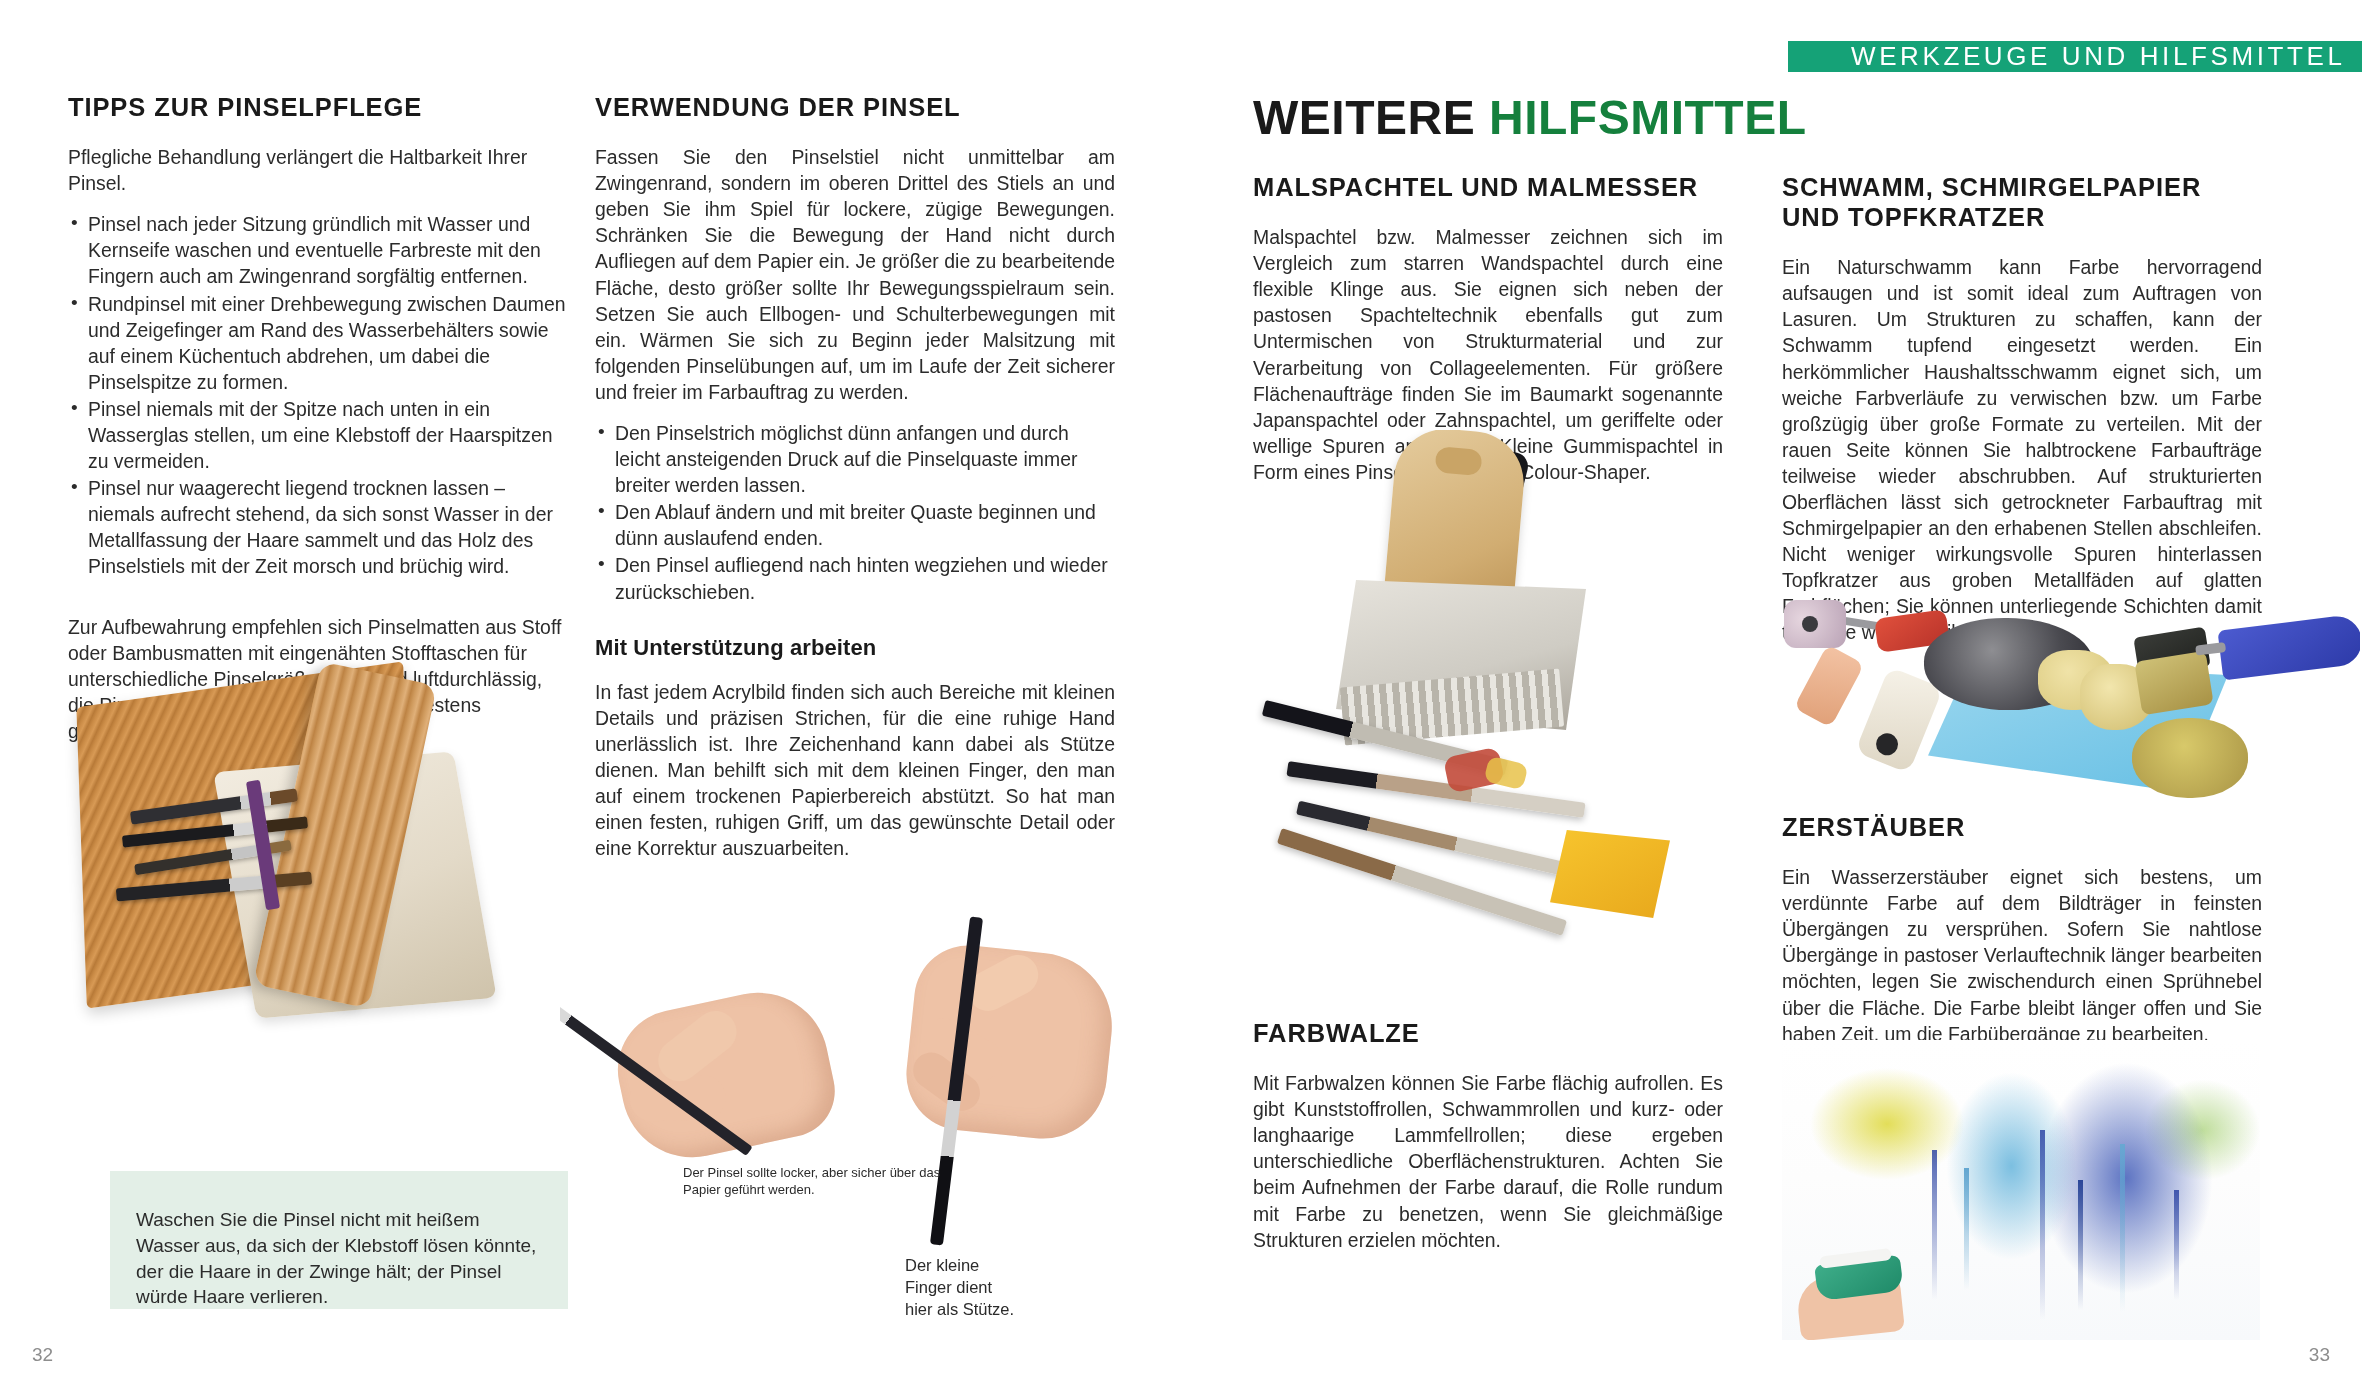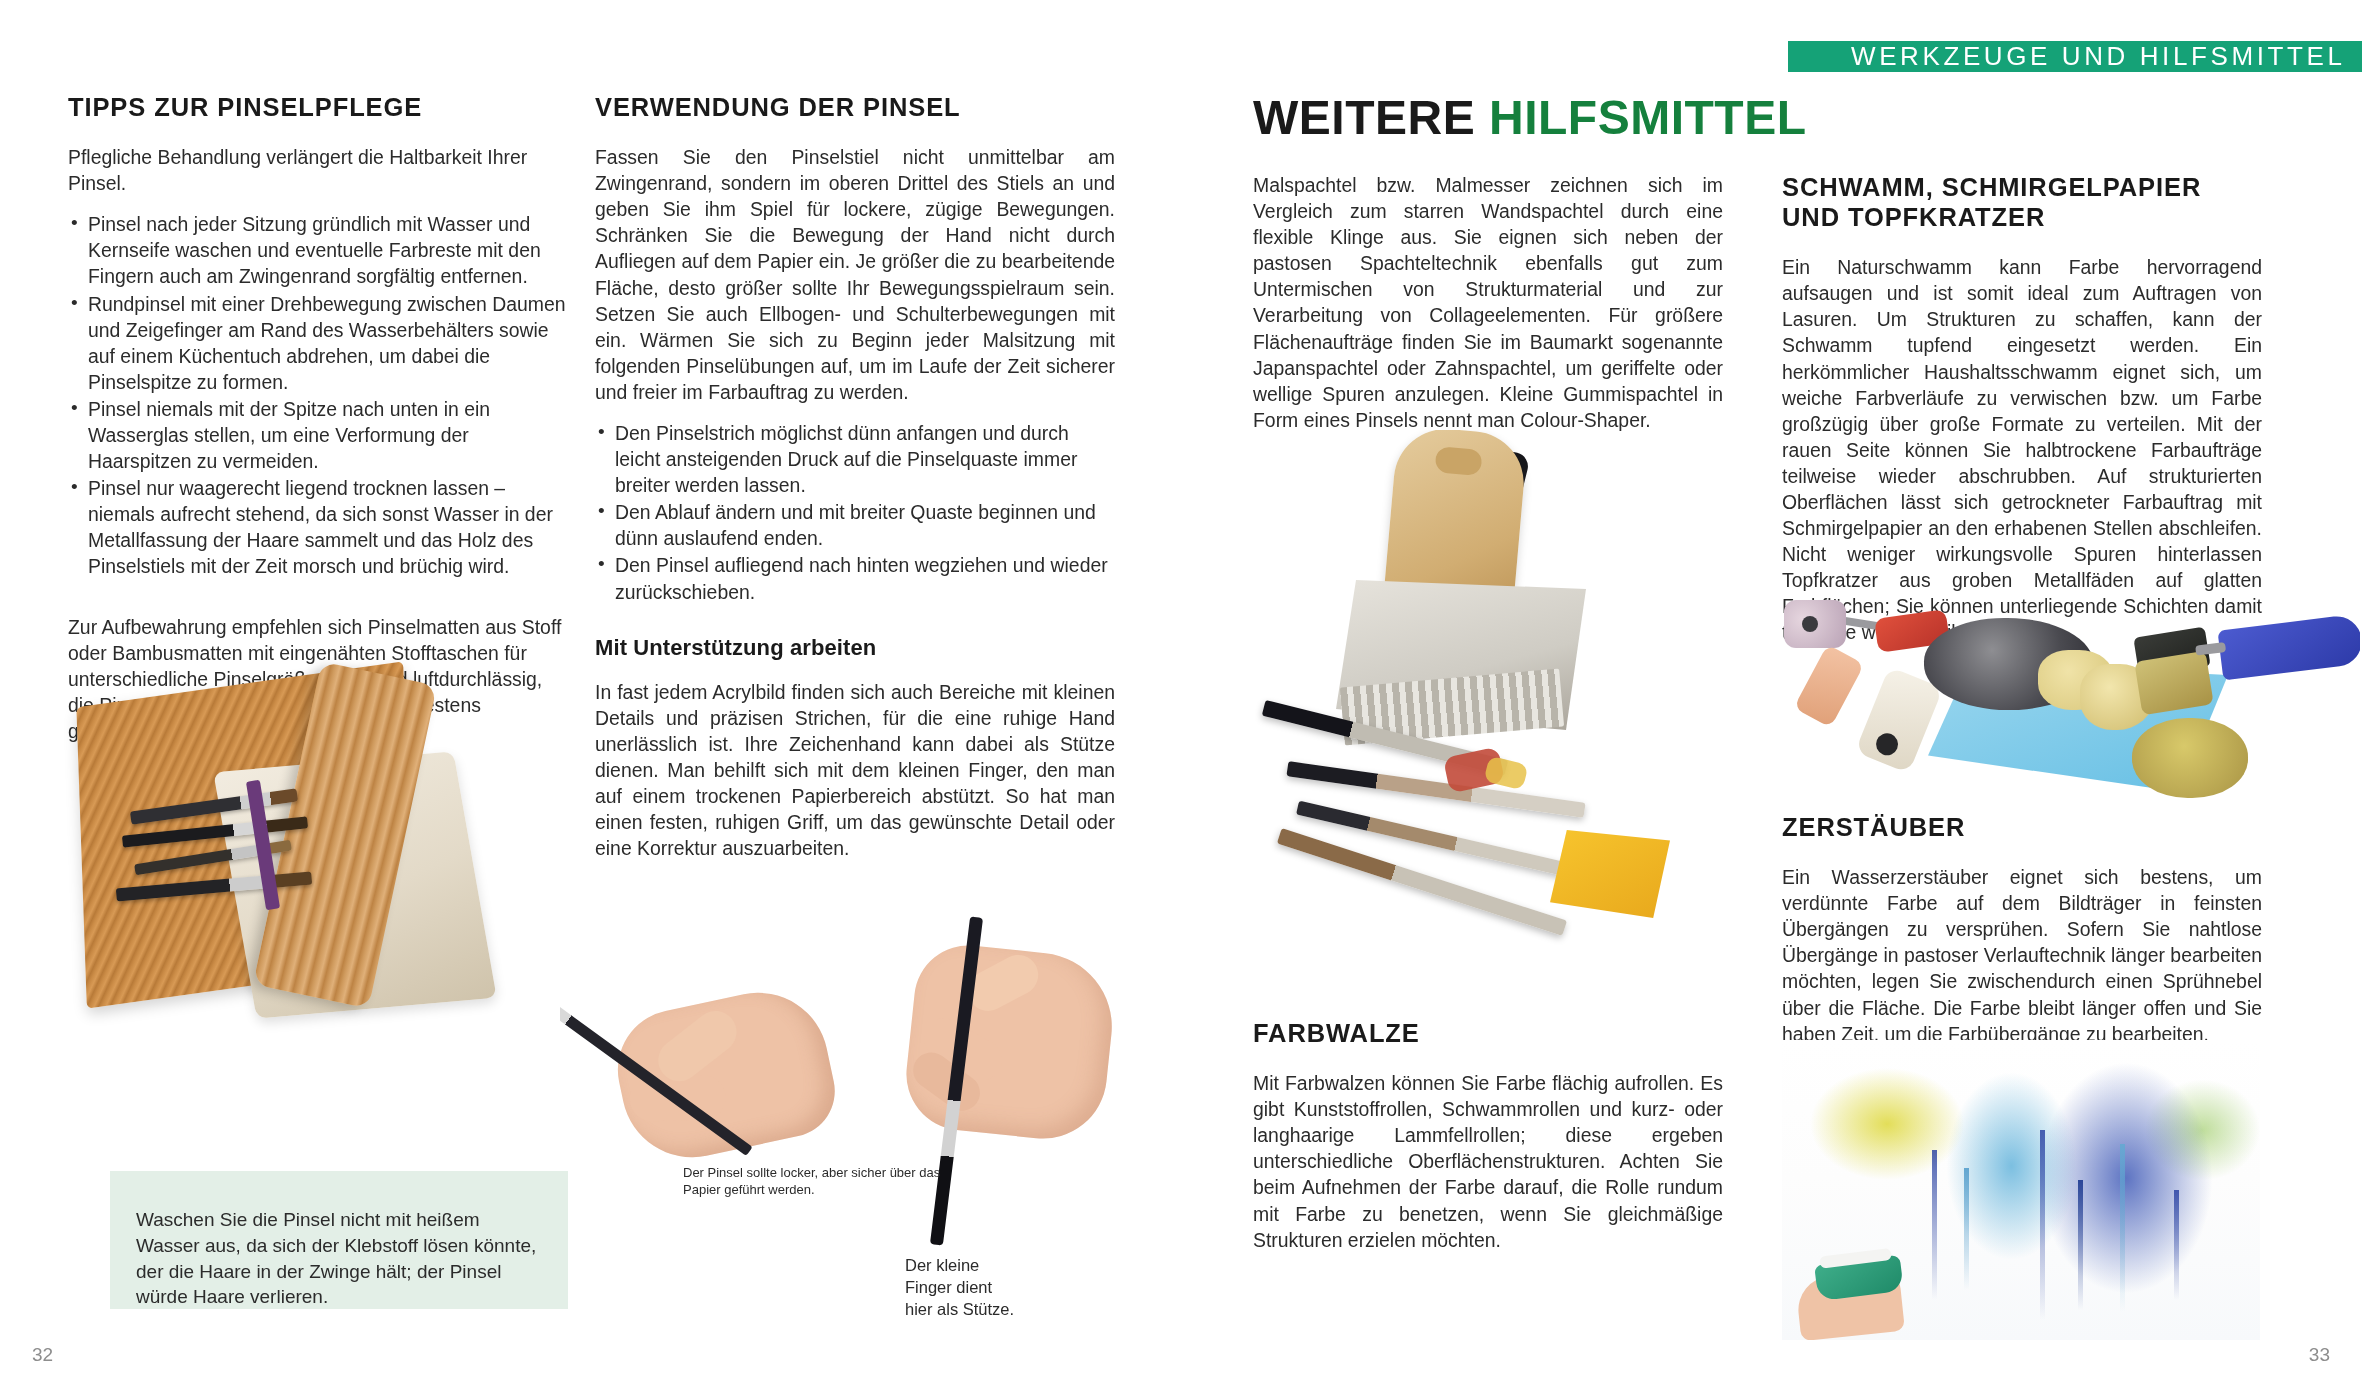--- a/index.html
+++ b/index.html
@@ -315,21 +315,21 @@
       <span class="htext">WERKZEUGE UND HILFSMITTEL</span>
     </div>
   </div>
 
   <div class="col-l1">
     <h2 class="sec-head">TIPPS ZUR PINSELPFLEGE</h2>
     <p class="body ragged">Pflegliche Behandlung verlängert die Haltbarkeit Ihrer Pinsel.</p>
     <ul class="bullets">
       <li>Pinsel nach jeder Sitzung gründlich mit Wasser und Kernseife waschen und eventuelle Farbreste mit den Fingern auch am Zwingenrand sorgfältig entfernen.</li>
       <li>Rundpinsel mit einer Drehbewegung zwischen Daumen und Zeigefinger am Rand des Wasserbehälters sowie auf einem Küchentuch abdrehen, um dabei die Pinselspitze zu formen.</li>
-      <li>Pinsel niemals mit der Spitze nach unten in ein Wasserglas stellen, um eine Verformung der Haarspitzen zu vermeiden.</li>
+      <li>Pinsel niemals mit der Spitze nach unten in ein Wasserglas stellen, um eine Klebstoff der Haarspitzen zu vermeiden.</li>
       <li>Pinsel nur waagerecht liegend trocknen lassen – niemals aufrecht stehend, da sich sonst Wasser in der Metallfassung der Haare sammelt und das Holz des Pinselstiels mit der Zeit morsch und brüchig wird.</li>
     </ul>
     <p class="body ragged" style="margin-top:34px;">Zur Aufbewahrung empfehlen sich Pinselmatten aus Stoff oder Bambusmatten mit eingenähten Stofftaschen für unterschiedliche Pinselgrößen. Sie sind luftdurchlässig, die Pinsel können darin atmen und sind bestens geschützt.</p>
   </div>
 
   <div class="photo ph-bamboo">
     <div class="bamboo-mat"></div>
     <div class="cloth"></div>
     <div class="bamboo-roll"></div>
     <div class="mat-brush mb1"></div>
@@ -373,20 +373,21 @@
   </div>
 
   <div style="position:absolute; left:683px; top:1164px; width:260px; font-size:13px; line-height:1.33; color:#2b2b2b;">Der Pinsel sollte locker, aber sicher über das Papier geführt werden.</div>
   <div style="position:absolute; left:905px; top:1255px; width:110px; font-size:16.5px; line-height:1.33; color:#2b2b2b;">Der kleine Finger dient hier als Stütze.</div>
 
   <div class="page-title">
     <span class="bold">WEITERE</span><span class="light"> HILFSMITTEL</span>
   </div>
 
   <div class="col-r1">
+    <h2 class="sec-head">MALSPACHTEL UND MALMESSER</h2>
     <p class="body">Malspachtel bzw. Malmesser zeichnen sich im Vergleich zum starren Wandspachtel durch eine flexible Klinge aus. Sie eignen sich neben der pastosen Spachteltechnik ebenfalls gut zum Untermischen von Strukturmaterial und zur Verarbeitung von Collageelementen. Für größere Flächenaufträge finden Sie im Baumarkt sogenannte Japanspachtel oder Zahnspachtel, um geriffelte oder wellige Spuren anzulegen. Kleine Gummispachtel in Form eines Pinsels nennt man Colour-Shaper.</p>
   </div>
 
   <div class="photo ph-spachtel">
     <div class="spa-handle-blk"></div>
     <div class="spa-wood"></div>
     <div class="spa-blade"></div>
     <div class="spa-toothed"></div>
     <div class="spa-knife sk1"></div>
     <div class="spa-knife sk2"></div>

